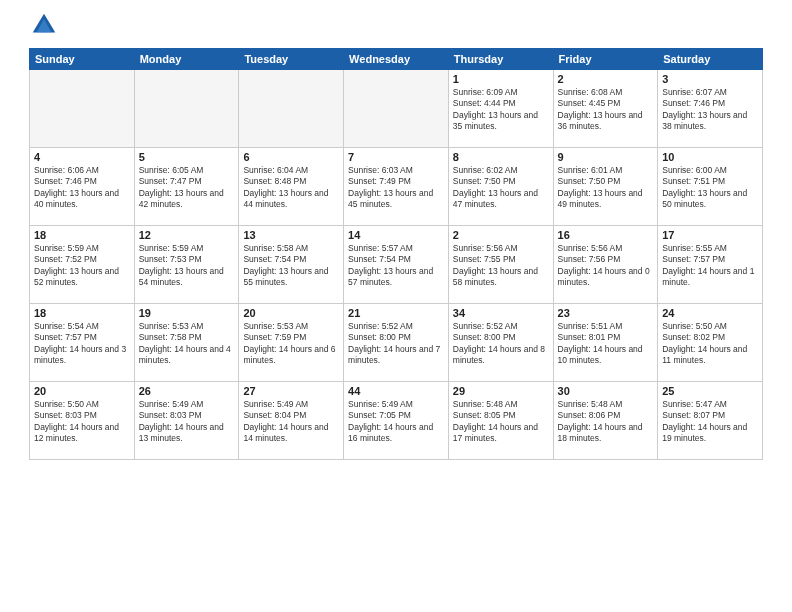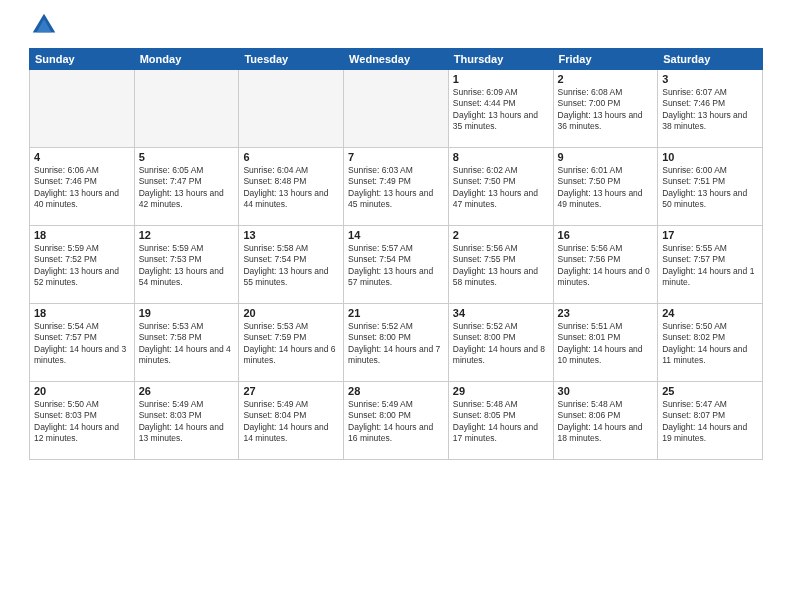--- a/index.html
+++ b/index.html
@@ -141,21 +141,21 @@
           <td>
             <span class="day-number">1</span>
             <div class="day-info">Sunrise: 6:09 AM
 Sunset: 4:44 PM
 Daylight: 13 hours
 and 35 minutes.</div>
           </td>
           <td>
             <span class="day-number">2</span>
             <div class="day-info">Sunrise: 6:08 AM
-Sunset: 7:00 PM
+Sunset: 4:45 PM
 Daylight: 13 hours
 and 36 minutes.</div>
           </td>
           <td>
             <span class="day-number">3</span>
             <div class="day-info">Sunrise: 6:07 AM
 Sunset: 7:46 PM
 Daylight: 13 hours
 and 38 minutes.</div>
           </td>
@@ -329,23 +329,23 @@
 and 13 minutes.</div>
           </td>
           <td>
             <span class="day-number">27</span>
             <div class="day-info">Sunrise: 5:49 AM
 Sunset: 8:04 PM
 Daylight: 14 hours
 and 14 minutes.</div>
           </td>
           <td>
-            <span class="day-number">28</span>
+            <span class="day-number">44</span>
             <div class="day-info">Sunrise: 5:49 AM
-Sunset: 8:00 PM
+Sunset: 7:05 PM
 Daylight: 14 hours
 and 16 minutes.</div>
           </td>
           <td>
             <span class="day-number">29</span>
             <div class="day-info">Sunrise: 5:48 AM
 Sunset: 8:05 PM
 Daylight: 14 hours
 and 17 minutes.</div>
           </td>

